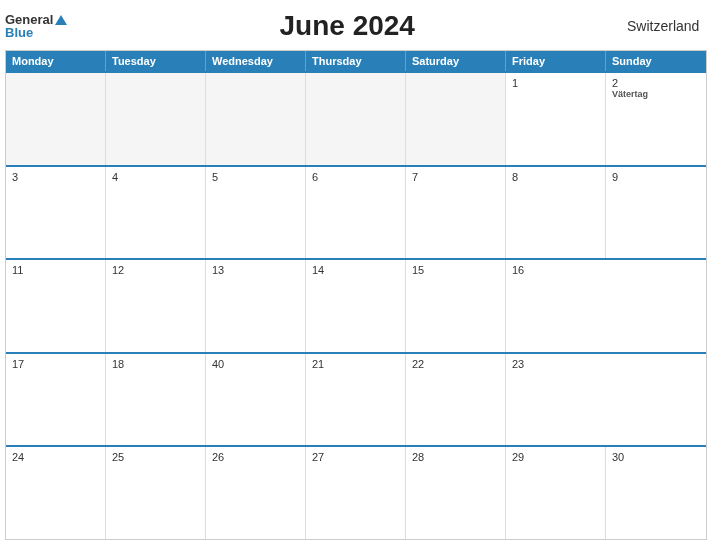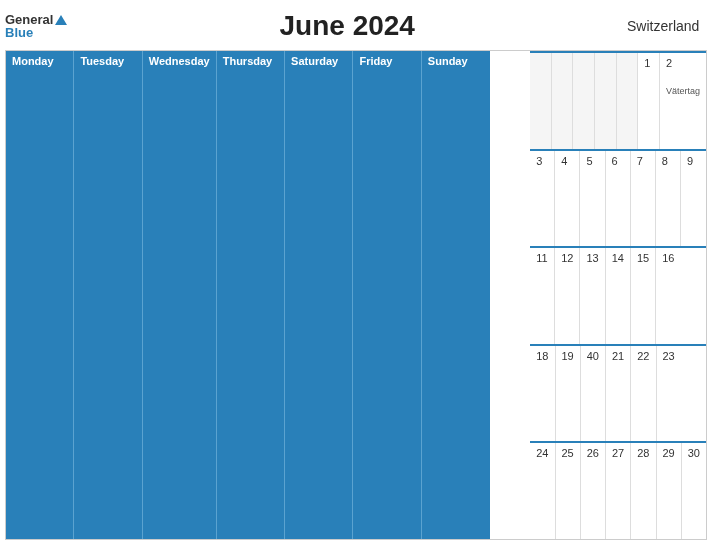--- a/index.html
+++ b/index.html
@@ -64,22 +64,21 @@
       font-size: 14px;
       color: #333;
       text-align: left;
       min-width: 80px;
     }
     
     .calendar {
       flex: 1;
       border: 1px solid #ccc;
       display: flex;
-      flex-direction: row;
-      gap: 40px;
+      flex-direction: column;
     }
     .cal-header {
       display: grid;
       grid-template-columns: repeat(7, 1fr);
       background: #2980b9;
     }
     .cal-header-cell {
       color: #fff;
       font-size: 11px;
       font-weight: bold;
@@ -116,22 +115,23 @@
       background: #f5f5f5;
     }
     .day-num {
       font-size: 11px;
       color: #333;
       display: block;
     }
     .day-event {
       font-size: 9px;
       color: #555;
-      margin-top: 17px;
+      margin-top: 0;
       display: block;
+      font-weight: bold;
     }
   </style>
 </head>
 <body>
 
 <div class="page">
 
   <div class="header">
     <div class="logo">
       <div class="logo-row">
@@ -211,24 +211,24 @@
         <div class="cal-cell">
             <span class="day-num">15</span>
           </div>
         <div class="cal-cell">
             <span class="day-num">16</span>
           </div>
       </div>
 
       <div class="cal-row">
         <div class="cal-cell">
+            <span class="day-num">17</span>
+          </div>
+        <div class="cal-cell">
             <span class="day-num">18</span>
-          </div>
-        <div class="cal-cell">
-            <span class="day-num">19</span>
           </div>
         <div class="cal-cell">
             <span class="day-num">40</span>
           </div>
         <div class="cal-cell">
             <span class="day-num">21</span>
           </div>
         <div class="cal-cell">
             <span class="day-num">22</span>
           </div>

